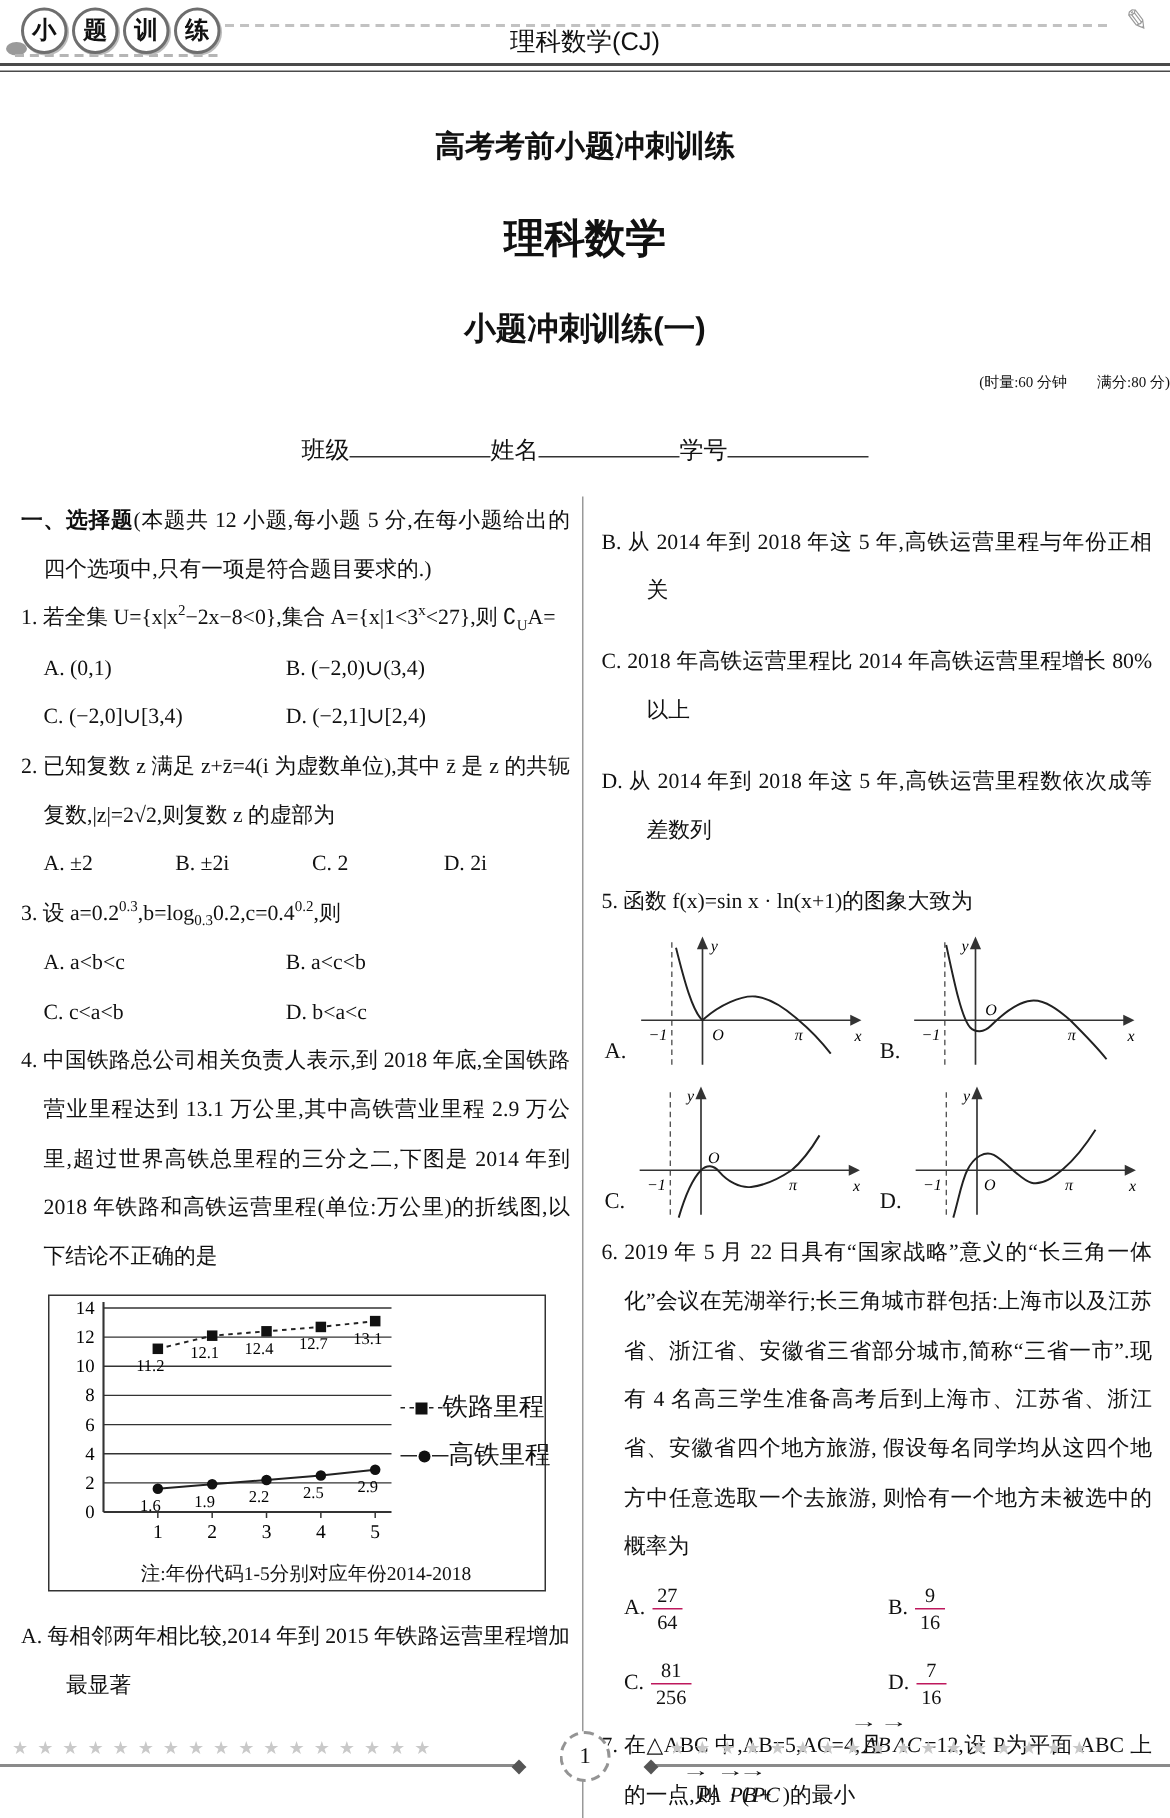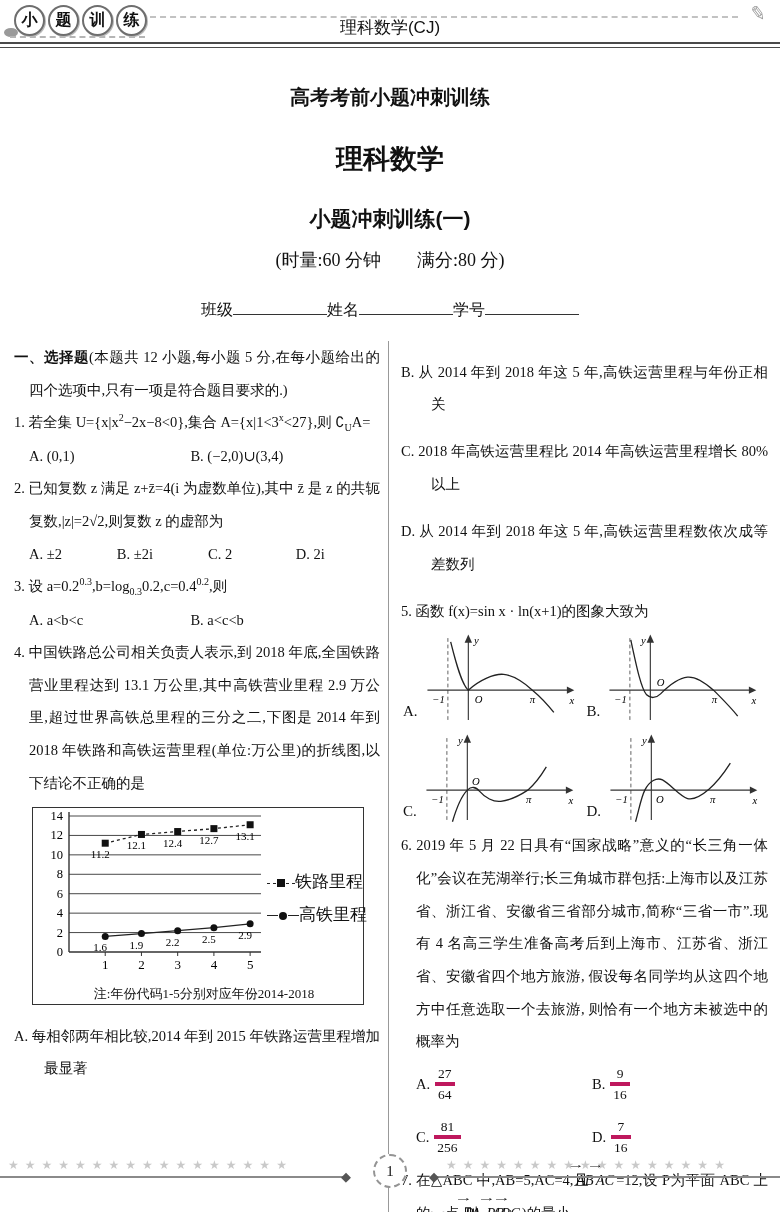--- a/index.html
+++ b/index.html
@@ -15,21 +15,21 @@
   .dashline{position:absolute;left:150px;right:42px;top:16px;border-top:2px dashed #c2c2c2}
   .pencil{position:absolute;right:14px;top:2px;color:#9a9a9a;font-size:19px;transform:rotate(8deg)}
   .blob{position:absolute;left:4px;top:28px;width:14px;height:9px;background:#9a9a9a;border-radius:50%}
   .subject{position:absolute;left:0;right:0;top:16px;text-align:center;font-weight:normal;font-size:17px;
            font-family:"Liberation Sans",sans-serif}
   .rule{position:absolute;left:0;right:0;top:42px;height:3px;border-top:2px solid #4a4a4a;border-bottom:1px solid #4a4a4a}
   
   .t-main{margin-top:38px;text-align:center;font-size:20px;font-weight:bold;font-family:"Liberation Sans",sans-serif}
   .t-sub{margin-top:30px;text-align:center;font-size:27px;font-weight:bold;font-family:Liberation Mono, monospace}
   .t-sec{margin-top:28px;text-align:center;font-size:21px;font-weight:bold;font-family:"Liberation Sans",sans-serif}
-  .t-meta{margin-top:15px;text-align:center;font-size:18px}
+  .t-meta{margin-top:15px;text-align:right;font-size:10px}
   .fields{margin-top:28px;display:flex;justify-content:center;font-size:16px}
   .fields .fl{white-space:nowrap}
   .fields .line{display:inline-block;width:94px;border-bottom:1px solid #333;height:13px}
   
   .columns{display:flex;margin-top:20px;padding:0 12px 0 14px;font-size:14.5px;line-height:2.25;text-align:justify}
   .col-left{width:366px;padding-right:8px}
   .divider{width:1px;background:#999;margin-right:6px}
   .col-right{flex:1;padding-left:6px}
   .q{padding-left:15px;text-indent:-15px;margin:0}
   .opt-hang{padding-left:30px;text-indent:-30px}
@@ -54,21 +54,21 @@
   .gcell{width:50%;display:flex;align-items:flex-end;line-height:1}
   .gcell .glabel{margin:0 2px 10px 2px;font-size:15px}
   .curve{fill:none;stroke:#222;stroke-width:1.4}
   .axis{stroke:#333;stroke-width:1.2}
   .dashv{stroke:#555;stroke-width:1;stroke-dasharray:4,3}
   .glabels{font-size:11.5px;font-style:italic;font-family:"Liberation Serif",serif}
   
   .frac-opts{display:flex;flex-wrap:wrap;padding-left:15px;line-height:1.3}
   .fo{width:50%;display:flex;align-items:center;margin:7px 0}
   .frac{display:inline-block;text-align:center;margin-left:5px;font-size:13.5px}
-  .frac .num{display:block;border-bottom:4px solid #be185d;padding:0 3px}
+  .frac .num{display:block;border-bottom:1px solid #be185d;padding:0 3px}
   .frac .den{display:block;padding:0 3px}
   
   .vec{position:relative;display:inline-block;font-style:italic;margin:0 2px}
   .vec::before{content:"→";position:absolute;left:50%;top:-12px;transform:translateX(-50%) scaleX(1.7);
                font-size:11px;font-style:normal}
   
   .footer{position:absolute;left:0;right:0;bottom:12px;height:46px}
   .f-left{position:absolute;left:0;top:4px;width:348px}
   .f-right{position:absolute;right:0;top:4px;width:348px}
   .stars{display:block;color:#c9c9c9;font-size:12px;letter-spacing:6px;white-space:nowrap;overflow:hidden;height:16px}
@@ -111,33 +111,41 @@
 
   <div class="columns">
     <div class="col-left">
       <p class="q"><span class="boldlead">一、选择题</span><span>(本题共 12 小题,每小题 5 分,在每小题给出的四个选项中,只有一项是符合题目要求的.)</span></p>
 
       <p class="q"><span>1. 若全集 U={x|x</span><sup>2</sup><span>−2x−8&lt;0},集合 A={x|1&lt;3</span><sup>x</sup><span>&lt;27},则 ∁</span><sub>U</sub><span>A=</span></p>
       <div class="opts2">
         <div class="o1">A. (0,1)</div>
         <div class="o2">B. (−2,0)∪(3,4)</div>
       </div>
+      <div class="opts2">
+        <div class="o1">C. (−2,0]∪[3,4)</div>
+        <div class="o2">D. (−2,1]∪[2,4)</div>
+      </div>
 
       <p class="q">2. 已知复数 z 满足 z+z̄=4(i 为虚数单位),其中 z̄ 是 z 的共轭复数,|z|=2√2,则复数 z 的虚部为</p>
       <div class="opts4">
         <span class="a">A. ±2</span>
         <span class="b">B. ±2i</span>
         <span class="c">C. 2</span>
         <span class="d">D. 2i</span>
       </div>
 
       <p class="q"><span>3. 设 a=0.2</span><sup>0.3</sup><span>,b=log</span><sub>0.3</sub><span>0.2,c=0.4</span><sup>0.2</sup><span>,则</span></p>
       <div class="opts2">
         <div class="o1">A. a&lt;b&lt;c</div>
         <div class="o2">B. a&lt;c&lt;b</div>
+      </div>
+      <div class="opts2">
+        <div class="o1">C. c&lt;a&lt;b</div>
+        <div class="o2">D. b&lt;a&lt;c</div>
       </div>
 
       <p class="q">4. 中国铁路总公司相关负责人表示,到 2018 年底,全国铁路营业里程达到 13.1 万公里,其中高铁营业里程 2.9 万公里,超过世界高铁总里程的三分之二,下图是 2014 年到 2018 年铁路和高铁运营里程(单位:万公里)的折线图,以下结论不正确的是</p>
 
       <div class="chart-box">
         <svg id="chart-svg" width="238" height="170">
             <line x1="36" y1="144" x2="228" y2="144" stroke="#333" stroke-width="1.4"></line>
             <text x="30" y="148" text-anchor="end" font-size="12.5" font-family="Liberation Serif,serif">0</text>
             <line x1="36" y1="124.57142857142858" x2="228" y2="124.57142857142858" stroke="#333" stroke-width="0.9"></line>
             <text x="30" y="128.57142857142858" text-anchor="end" font-size="12.5" font-family="Liberation Serif,serif">2</text>

